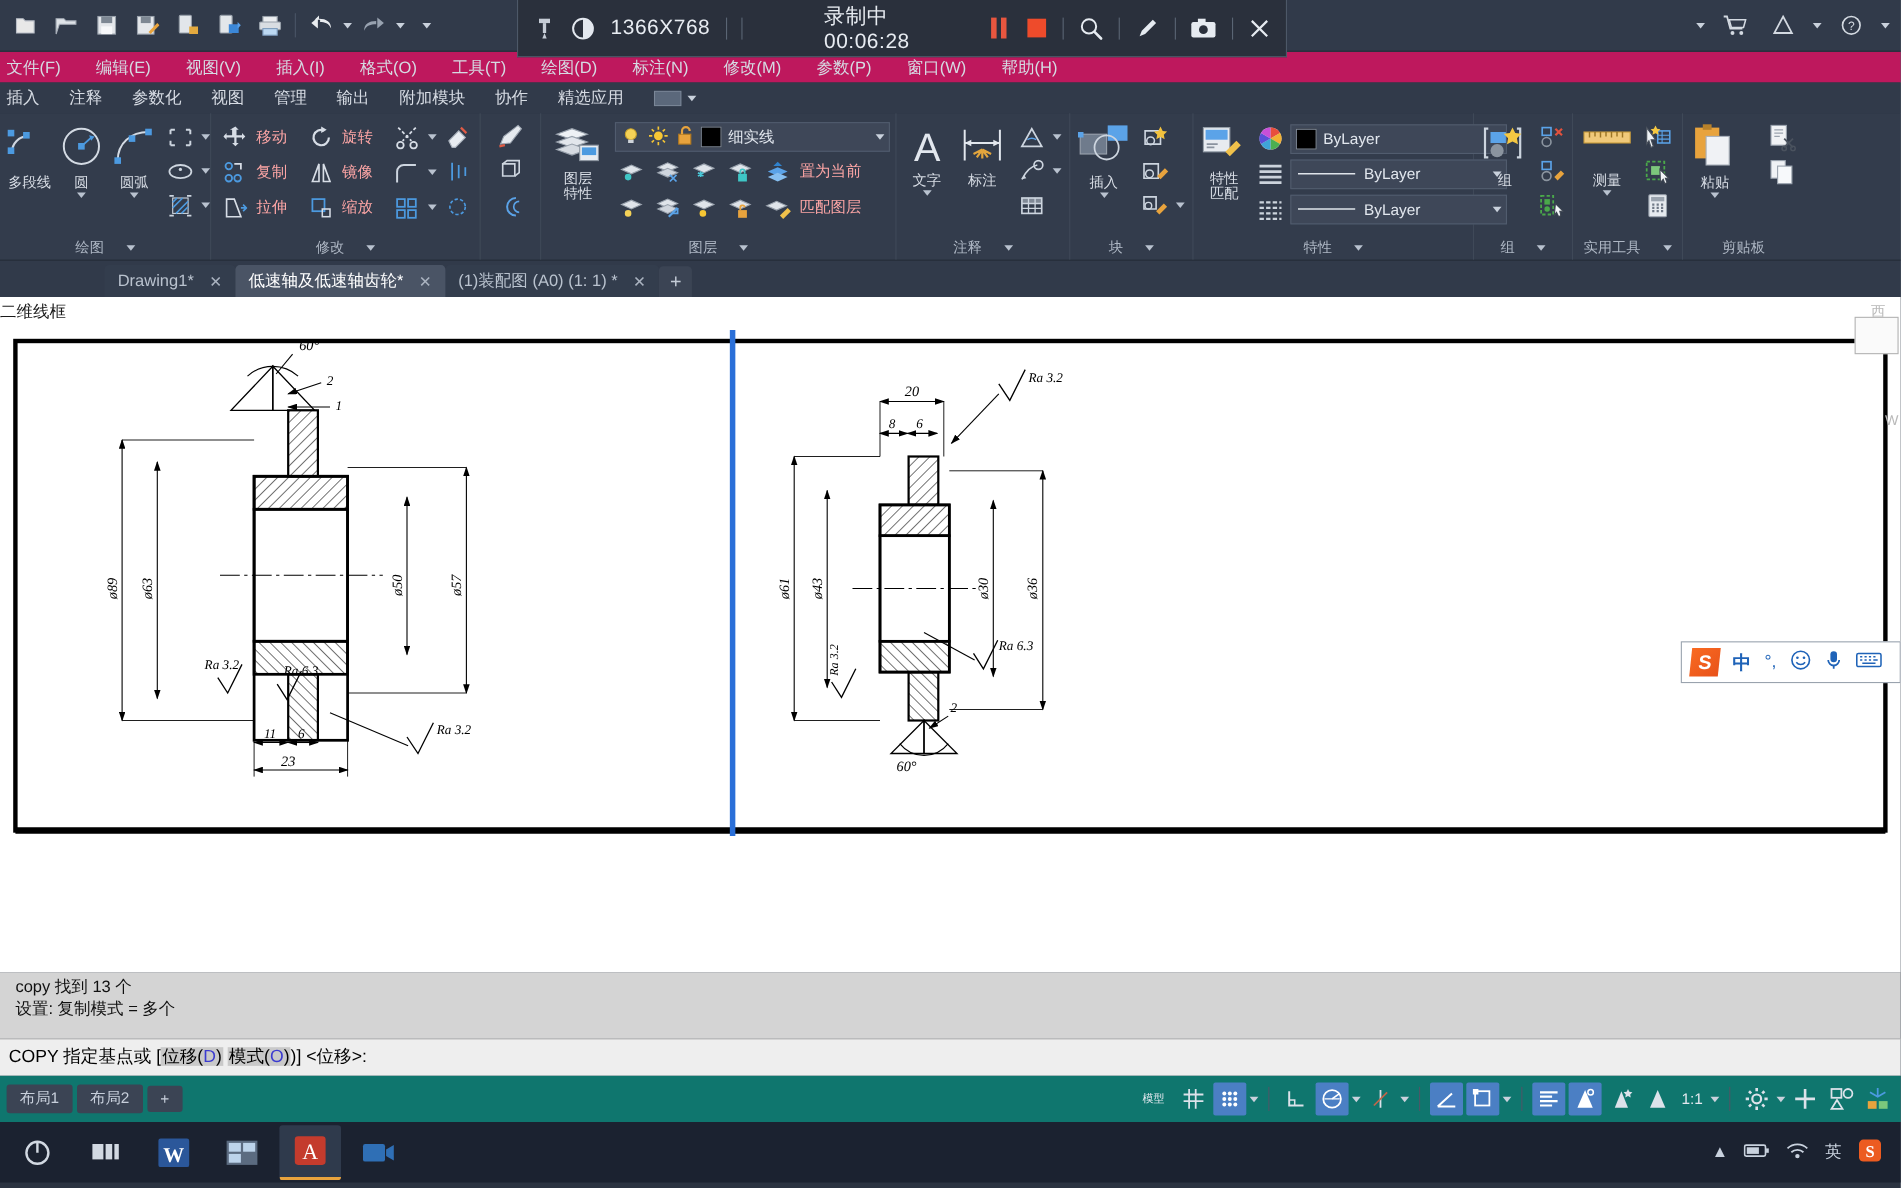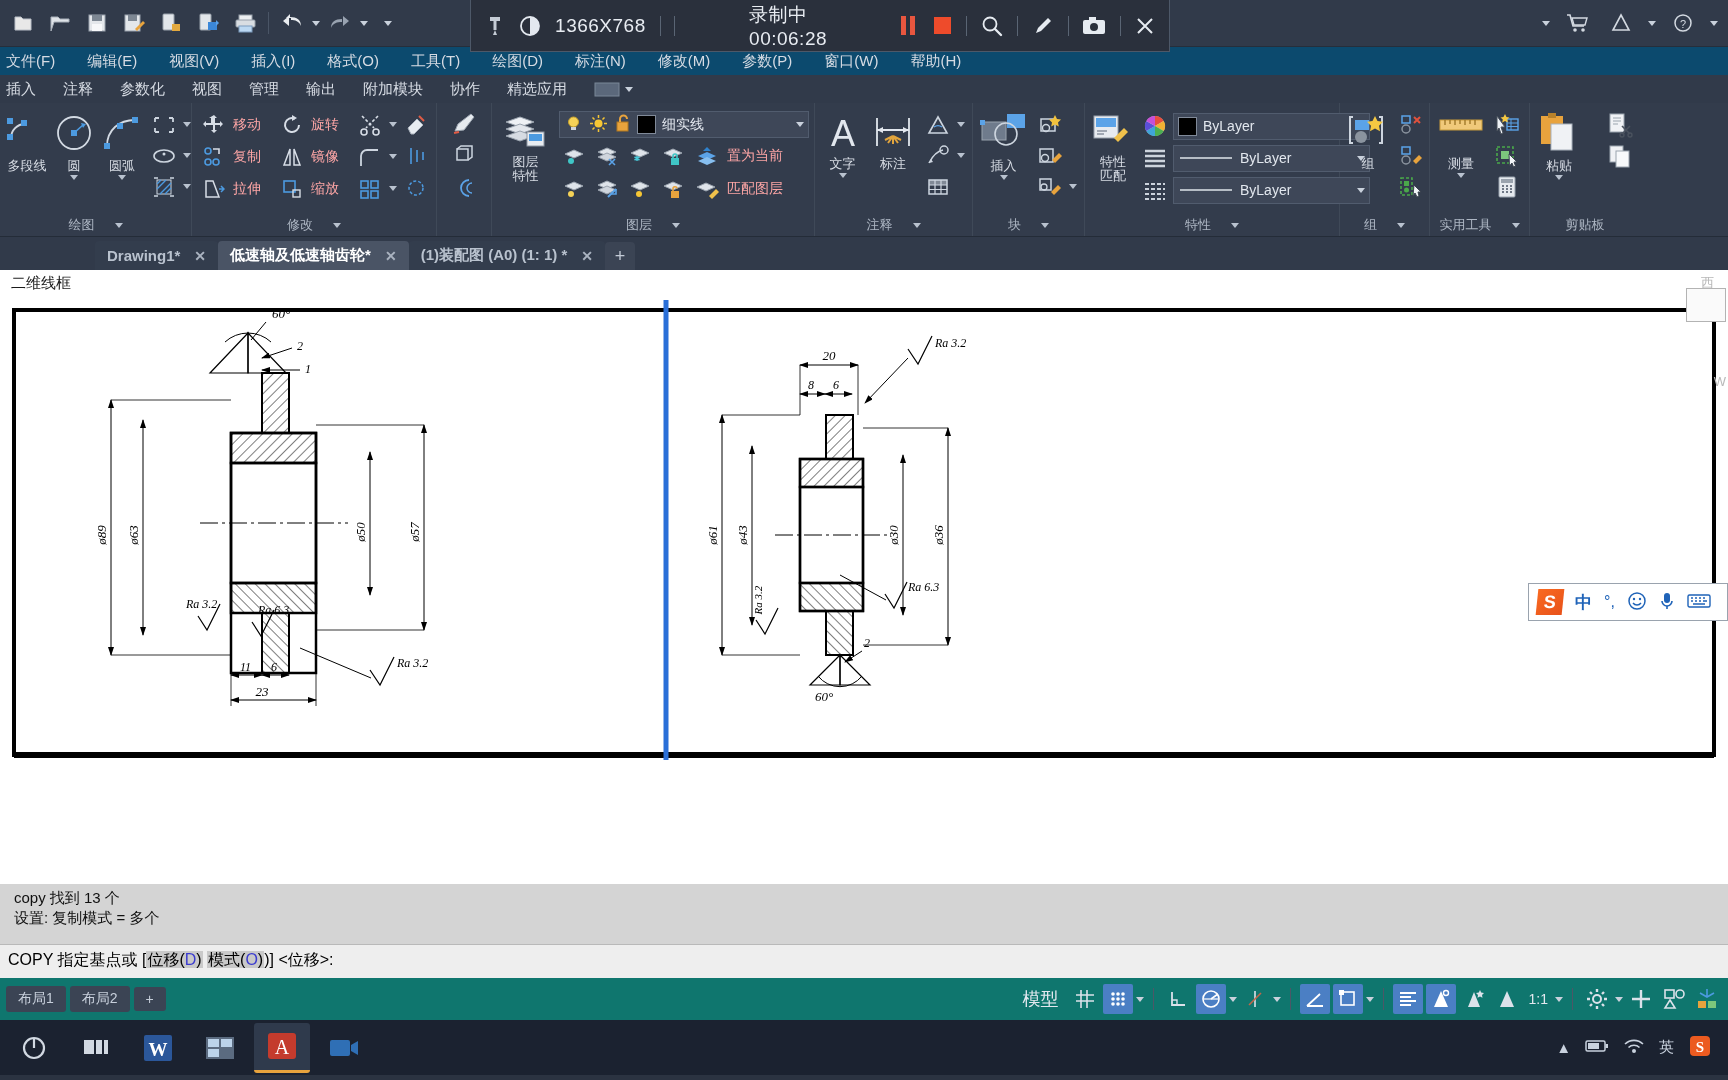--- a/index.html
+++ b/index.html
@@ -30,21 +30,21 @@
   }
   #rec-bar .rtext { font-size:19px; color:#e8ecf2; letter-spacing:.5px; }
   #rec-bar .ricon { width:30px;height:30px;display:flex;align-items:center;justify-content:center;cursor:pointer;}
   #rec-bar .rsep { width:1px;height:20px;background:#5a6574; }
   .pausebars { display:flex; gap:4px; }
   .pausebars i { display:block; width:5px;height:19px;background:#e8563f; }
   .stopsq { width:17px;height:17px;background:#ee4b2b; }
   
   #acct { margin-left:auto; display:flex; align-items:center; gap:10px; padding-right:10px; }
   
-  #menubar { height:28px; background:#0c4a6e; display:flex; align-items:center; gap:32px; padding-left:6px; font-size:15px; }
+  #menubar { height:28px; background:#be185d; display:flex; align-items:center; gap:32px; padding-left:6px; font-size:15px; }
   #menubar span { cursor:pointer; }
   
   #ribtabs { height:28px; background:#313a4a; display:flex; align-items:center; gap:27px; padding-left:6px; font-size:15px; }
   #ribtabs span { cursor:pointer; }
   
   #ribbon { height:134px; background:#333c4c; display:flex; border-bottom:1px solid #242c38; position:relative; }
   .panel { display:flex; flex-direction:column; justify-content:space-between;
            border-right:1px solid #3f4958; padding:3px 5px 0 5px; position:relative; }
   .panel-body { display:flex; flex:1; align-items:flex-start; gap:2px; padding-top:3px; }
   .panel-title { text-align:center; font-size:13px; color:#aeb7c4; padding-bottom:2px; display:flex;align-items:center;justify-content:center;gap:20px;}
@@ -56,28 +56,28 @@
   .icon-col { display:flex; flex-direction:column; }
   .caret-sm { width:0;height:0;border-left:4px solid transparent;border-right:4px solid transparent;border-top:5px solid #b9c2cf;}
   .layer-combo, .prop-combo {
     display:flex; align-items:center; gap:6px; background:#3e4758; border:1px solid #515c6e;
     height:27px; padding:0 4px; font-size:14px; color:#e2e7ee;
   }
   .swatch-black { width:19px;height:19px;background:#000; border:1px solid #808a99; }
   
   #filetabs { height:33px; background:#313a4a; display:flex; align-items:flex-end; padding-left:95px; }
   .ftab { height:29px; display:flex; align-items:center; gap:14px; padding:0 12px;
-          font-size:15px; color:#b9c2ce; background:#39425269; border-radius:4px 4px 0 0; cursor:pointer;font-weight:bold; }
+          font-size:15px; color:#b9c2ce; background:#39425269; border-radius:4px 4px 0 0; cursor:pointer; }
   .ftab.active { background:#4a5465; color:#fff; }
   .ftab .x { font-size:14px; color:#aab3c0; }
   .ftab-plus { width:30px;height:28px;display:flex;align-items:center;justify-content:center;
                background:#3b4454; border-radius:4px 4px 0 0; cursor:pointer; font-size:18px;color:#c3cbd6;}
   
   #canvas { position:relative; background:#ffffff; height:614px; overflow:hidden; }
-  #vplabel { position:absolute; left:11px; top:4px; font-size:15px; color:#1a1a1a; z-index:5; }
+  #vplabel { position:absolute; left:0; top:4px; font-size:15px; color:#1a1a1a; z-index:5; }
   
   #cmdhist { background:#d4d4d4; color:#101010; font-size:15px; padding:4px 14px 2px 14px; height:60px; font-family:"Liberation Sans",sans-serif;}
   #cmdhist div { line-height:20px; }
   #cmdline { background:#eeeeee; color:#000; font-size:16px; padding:5px 8px; height:34px; border-top:1px solid #b9b9b9;}
   .kw { color:#3b3bd0; }
   .kwbg { background:#c9c9c9; padding:0 1px; }
   
   #status { height:42px; background:#0f766e; display:flex; align-items:center; padding:0 6px; gap:4px; }
   .ltab { font-size:14px; color:#c7cfdb; background:#3b4454; padding:4px 12px; border-radius:3px; cursor:pointer; }
   .sicon { width:30px;height:30px;display:flex;align-items:center;justify-content:center;cursor:pointer;border-radius:2px;}
@@ -1116,21 +1116,21 @@
 <div id="cmdline">
   <span>COPY 指定基点或 [</span><span class="kwbg"><span>位移(</span><span class="kw">D</span>)</span> <span class="kwbg"><span>模式(</span><span class="kw">O</span>)</span><span>)] &lt;位移&gt;:</span>
 </div>
 
 <div id="status">
   <div class="ltab">布局1</div>
   <div class="ltab">布局2</div>
   <div class="ltab">+</div>
 
   <div style="margin-left:auto;display:flex;align-items:center;gap:3px">
-    <span style="font-size:18px;color:#e3e8ef;padding:0 8px">模型</span>
+    <span style="font-size:10px;color:#e3e8ef;padding:0 8px">模型</span>
     <div class="sicon">
       <svg width="22" height="22" viewBox="0 0 22 22">
           <path d="M2 7h18M2 13h18M7 2v18M13 2v18" stroke="#dce2ea" stroke-width="1.6"></path>
         </svg>
     </div>
     <div class="sicon on">
       <svg width="22" height="22" viewBox="0 0 22 22">
           <circle cx="6" cy="6" r="1.8" fill="#fff"></circle>
           <circle cx="11" cy="6" r="1.8" fill="#fff"></circle>
           <circle cx="16" cy="6" r="1.8" fill="#fff"></circle>

